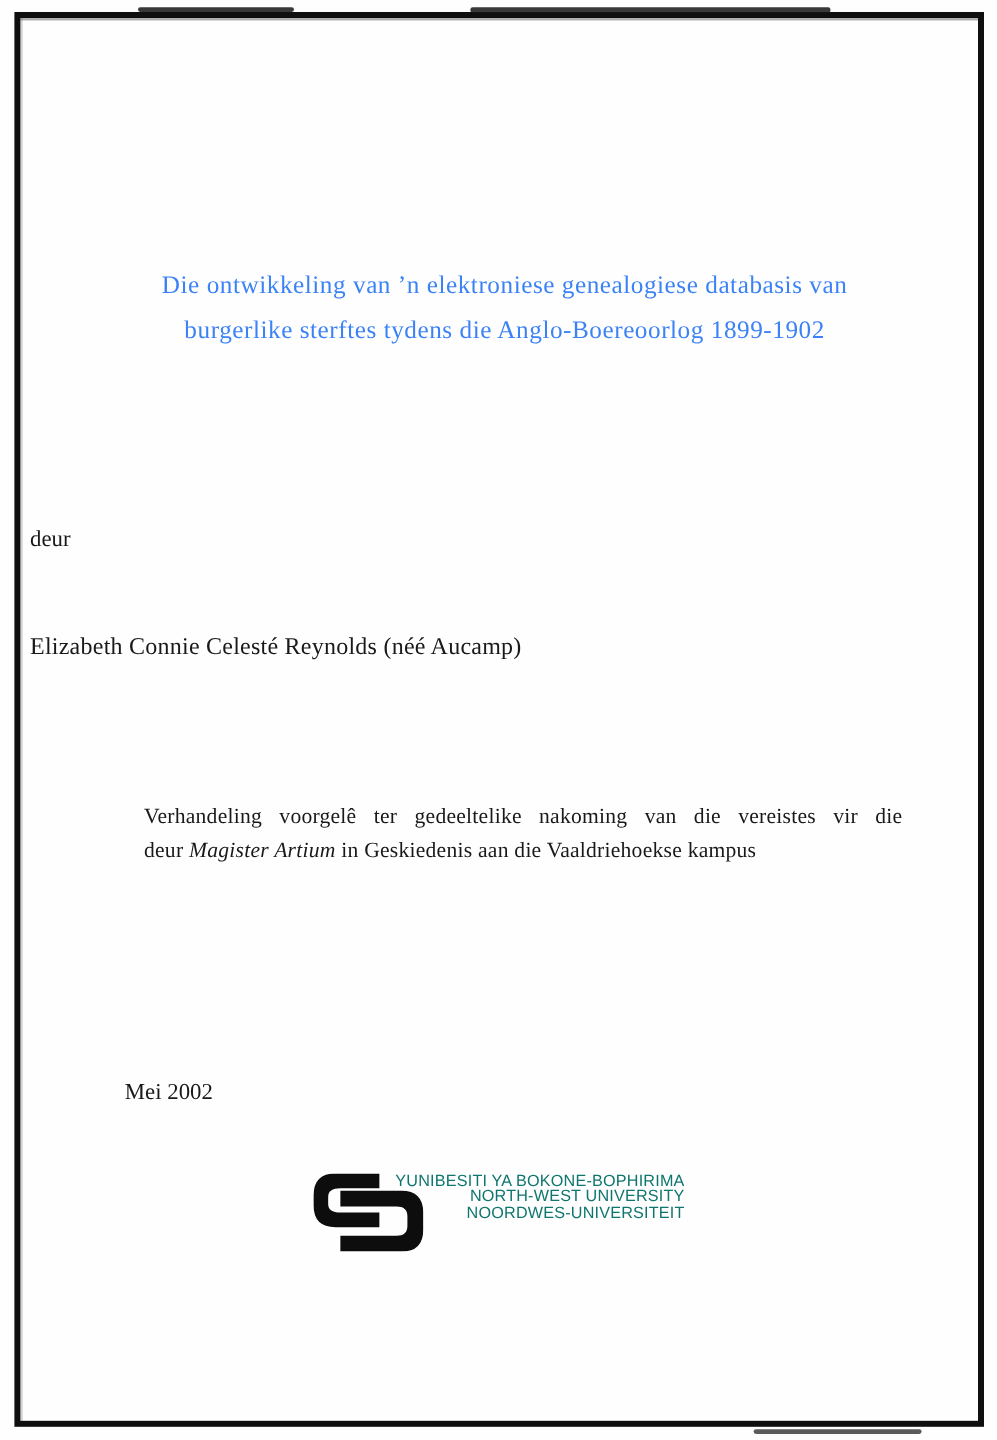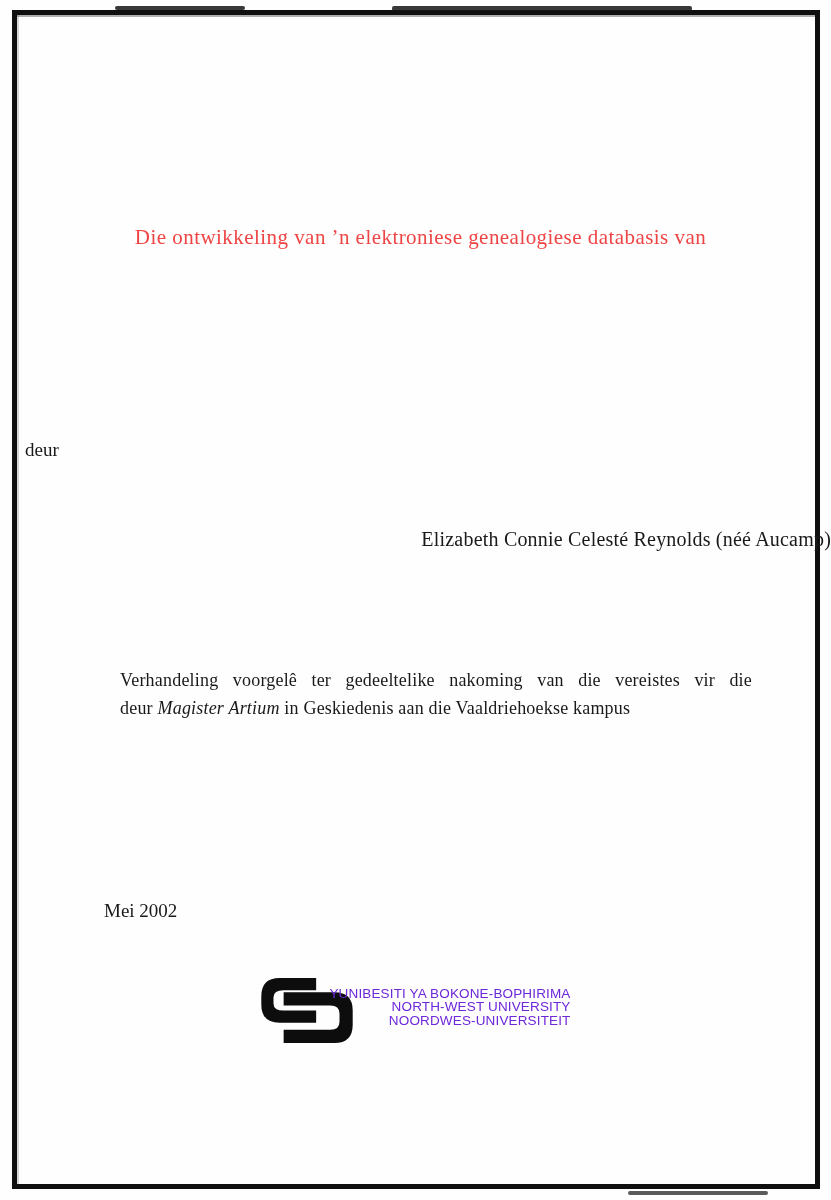--- a/index.html
+++ b/index.html
@@ -20,29 +20,29 @@
   }
   .smudge{position:absolute;background:#161616;height:4px;top:6px;border-radius:2px;opacity:.85;}
   .smudge.s1{left:115px;width:130px;}
   .smudge.s2{left:392px;width:300px;height:5px;}
   .smudge.s3{top:auto;bottom:5px;left:628px;width:140px;height:4px;opacity:.7;}
 
   .title{
     position:absolute;top:218px;left:10px;right:0;
     text-align:center;
     font-size:21px;line-height:38px;letter-spacing:.45px;
-    color:#ef4444;
+    color:#3b82f6;
   }
   .byline{
     position:absolute;top:438px;left:25px;right:0;
     font-size:19px;line-height:24px;
   }
   .author{
     position:absolute;top:526px;left:25px;right:0;
-    text-align:right;font-size:20px;line-height:26px;letter-spacing:.2px;
+    text-align:left;font-size:20px;line-height:26px;letter-spacing:.2px;
   }
   .submission{
     position:absolute;top:666px;left:104px;width:632px;
     font-size:18px;line-height:28px;letter-spacing:.2px;margin-left:16px;
   }
   .submission .just{
     text-align:justify;text-align-last:justify;
     height:28px;overflow:hidden;
   }
   .submission .just::after{content:"";display:inline-block;width:100%;}
@@ -51,40 +51,41 @@
     font-size:19px;line-height:30px;
   }
   .logo-row{
     position:absolute;top:977px;left:0;right:0;
   }
   .logo-inner{
     position:relative;width:310px;height:72px;margin:0 auto;
   }
   .logo-mark{position:absolute;left:0;top:1px;}
   .logo-text{
-    position:absolute;right:0;top:10px;
+    position:absolute;right:0;top:0;
     text-align:right;
     font-family:"Liberation Sans","DejaVu Sans",sans-serif;
     font-size:13.5px;line-height:13.4px;letter-spacing:.15px;
-    color:#6d28d9;white-space:nowrap;
+    color:#0f766e;white-space:nowrap;
   }
   em{}
 </style>
 </head>
 <body>
 
 <div class="page">
 
   <div class="frame"></div>
   <div class="smudge s1"></div>
   <div class="smudge s2"></div>
   <div class="smudge s3"></div>
 
   <div class="title">
     <div>Die ontwikkeling van ’n elektroniese genealogiese databasis van</div>
+    <div>burgerlike sterftes tydens die Anglo-Boereoorlog 1899-1902</div>
   </div>
 
   <div class="byline">deur</div>
 
   <div class="author">Elizabeth Connie Celesté Reynolds (néé Aucamp)</div>
 
   <div class="submission">
     <div class="just">Verhandeling voorgelê ter gedeeltelike nakoming van die vereistes vir die</div>
     <div><span>deur </span><em>Magister Artium</em><span> in Geskiedenis aan die Vaaldriehoekse kampus</span></div>
   </div>

